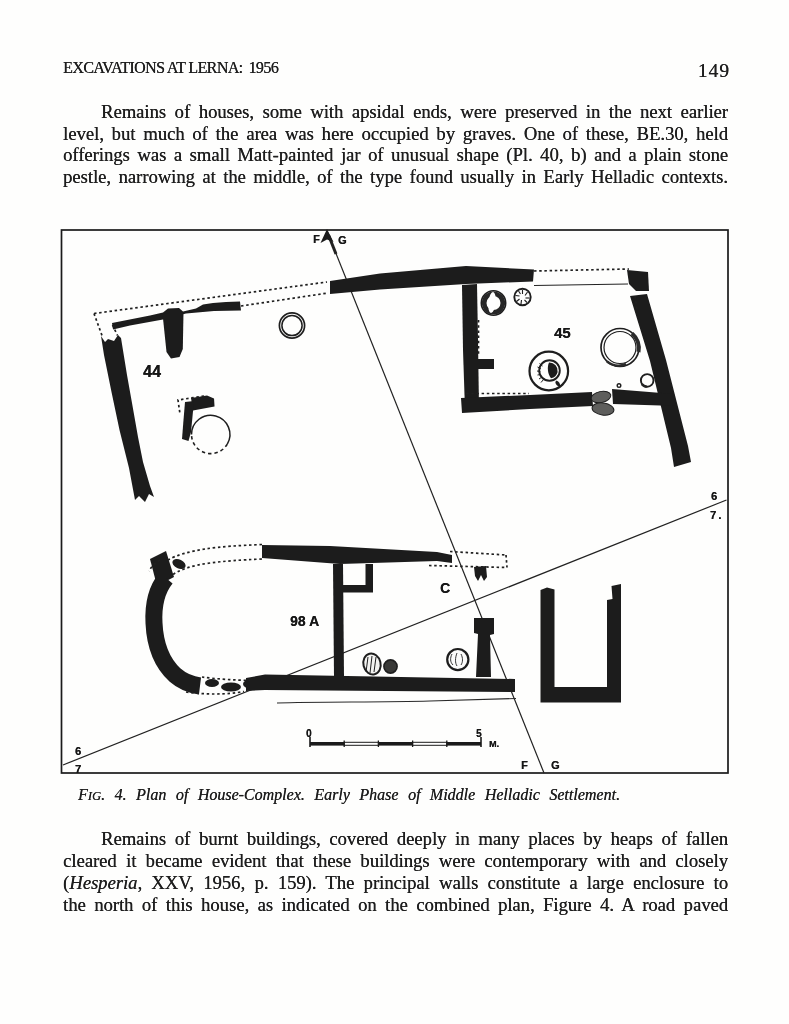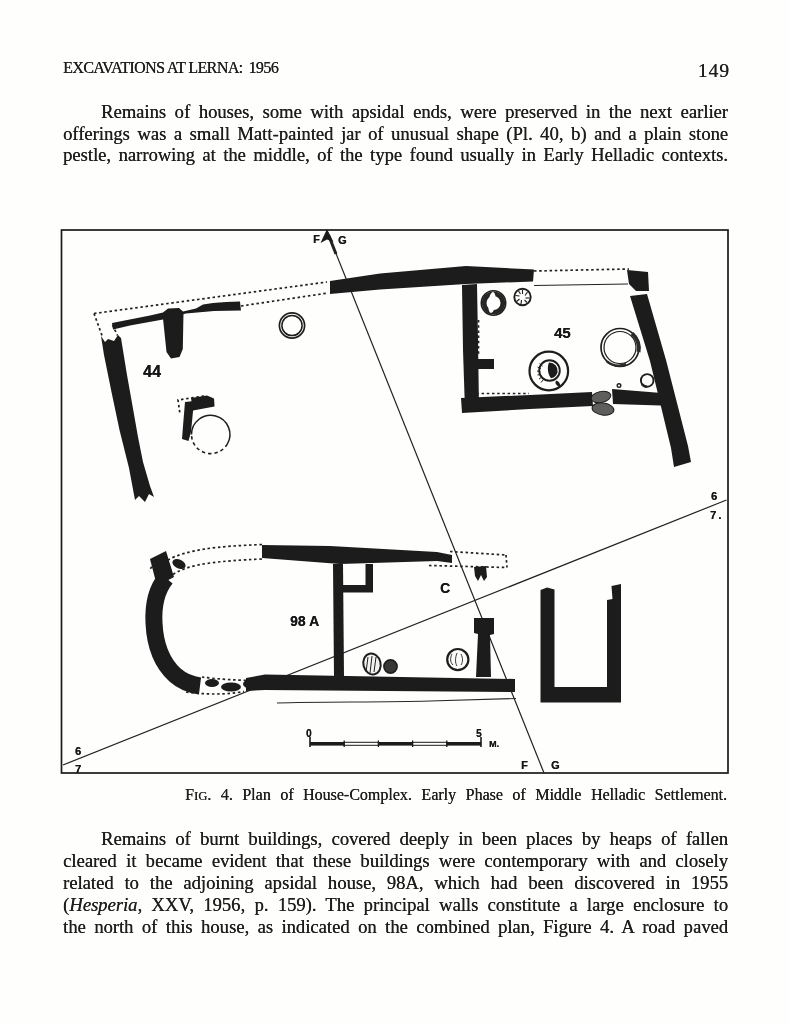--- a/index.html
+++ b/index.html
@@ -8,43 +8,43 @@
        text-shadow:0.25px 0 0 currentColor;}
   .hdr{position:absolute;left:63px;top:59px;width:664px;text-align:left;
        font-size:16px;letter-spacing:-0.6px;white-space:nowrap;}
   .pageno{position:absolute;top:60px;right:59px;font-size:19.5px;letter-spacing:1px;}
   .para{position:absolute;left:63px;width:665px;font-size:18.6px;line-height:21.7px;}
   .jl{text-align:justify;height:21.7px;overflow:hidden;}
   .jl::after{content:"";display:inline-block;width:100%;}
   .ind{text-indent:38px;}
   #p2{line-height:22px;}
   #p2 .jl{height:22px;}
-  .cap{position:absolute;left:63px;top:786px;width:664px;text-align:right;
-       font-size:16px;word-spacing:5.5px;}
+  .cap{position:absolute;left:78px;top:786px;width:664px;text-align:left;
+       font-size:16px;word-spacing:5.5px;font-style:italic;}
   .sc{font-size:12.5px;}
   svg{position:absolute;left:0;top:0;}
   svg text{font-family:"Liberation Sans",sans-serif;font-weight:bold;fill:#161616;}
 </style>
 </head>
 <body>
 <div class="hdr">EXCAVATIONS AT LERNA:  1956</div>
 <div class="pageno">149</div>
 
 <div class="para" id="p1" style="top:101px;">
   <div class="jl ind">Remains of houses, some with apsidal ends, were preserved in the next earlier</div>
+  <div class="jl">level, but much of the area was here occupied by graves.  One of these, BE.30, held</div>
   <div class="jl">offerings was a small Matt-painted jar of unusual shape (Pl. 40, b) and a plain stone</div>
   <div class="jl">pestle, narrowing at the middle, of the type found usually in Early Helladic contexts.</div>
 </div>
 
 <div class="cap">F<span class="sc">IG</span>. 4.  Plan of House-Complex.  Early Phase of Middle Helladic Settlement.</div>
 
 <div class="para" id="p2" style="top:828px;">
-  <div class="jl ind">Remains of burnt buildings, covered deeply in been places by heaps of fallen</div>
+  <div class="jl ind">Remains of burnt buildings, covered deeply in many places by heaps of fallen</div>
   <div class="jl">cleared it became evident that these buildings were contemporary with and closely</div>
-  <div class="jl">related to the adjoining apsidal house, 98A, which had been discovered in 1955</div>
   <div class="jl">(<i>Hesperia</i>, XXV, 1956, p. 159).  The principal walls constitute a large enclosure to</div>
   <div class="jl">the north of this house, as indicated on the combined plan, Figure 4.  A road paved</div>
 </div>
 
 <svg width="789" height="1024" viewBox="0 0 789 1024">
 
   <rect x="61.5" y="230" width="666.5" height="543" fill="none" stroke="#1b1b1b" stroke-width="1.7"></rect>
 
   <line x1="327" y1="231" x2="544" y2="773" stroke="#222" stroke-width="1.2"></line>
   <line x1="328.5" y1="235" x2="336" y2="254" stroke="#222" stroke-width="3"></line>

